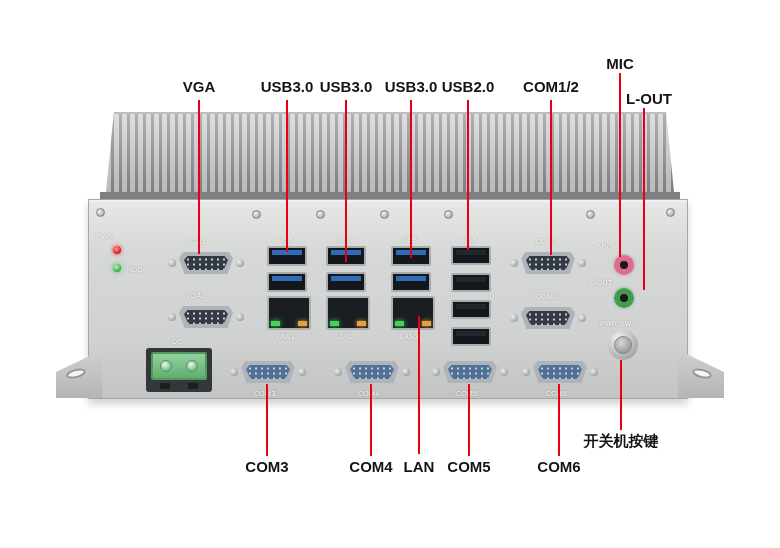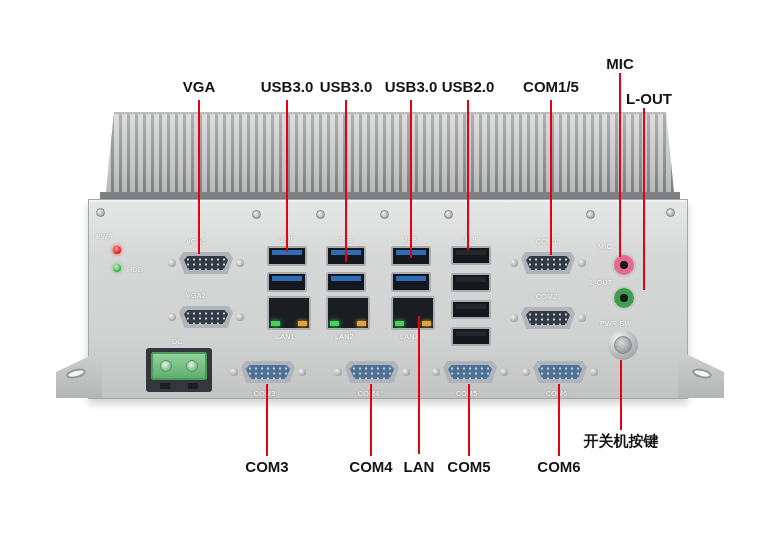--- a/index.html
+++ b/index.html
@@ -224,21 +224,21 @@
   <span class="sk" style="left:254px;top:390px;">COM3</span>
   <span class="sk" style="left:358px;top:390px;">COM4</span>
   <span class="sk" style="left:456px;top:390px;">COM5</span>
   <span class="sk" style="left:546px;top:390px;">COM6</span>
 
   <div class="callout-label" style="left:199px;top:78px;">VGA</div>
   <div class="callout-label" style="left:287px;top:78px;">USB3.0</div>
   <div class="callout-label" style="left:346px;top:78px;">USB3.0</div>
   <div class="callout-label" style="left:411px;top:78px;">USB3.0</div>
   <div class="callout-label" style="left:468px;top:78px;">USB2.0</div>
-  <div class="callout-label" style="left:551px;top:78px;">COM1/5</div>
+  <div class="callout-label" style="left:551px;top:78px;">COM1/2</div>
   <div class="callout-label" style="left:620px;top:55px;">MIC</div>
   <div class="callout-label" style="left:649px;top:90px;">L-OUT</div>
 
   <div class="vline" style="left:198px;top:100px;height:154px;"></div>
   <div class="vline" style="left:286px;top:100px;height:152px;"></div>
   <div class="vline" style="left:345px;top:100px;height:162px;"></div>
   <div class="vline" style="left:410px;top:100px;height:158px;"></div>
   <div class="vline" style="left:467px;top:100px;height:150px;"></div>
   <div class="vline" style="left:550px;top:100px;height:155px;"></div>
   <div class="vline" style="left:619px;top:73px;height:184px;"></div>

